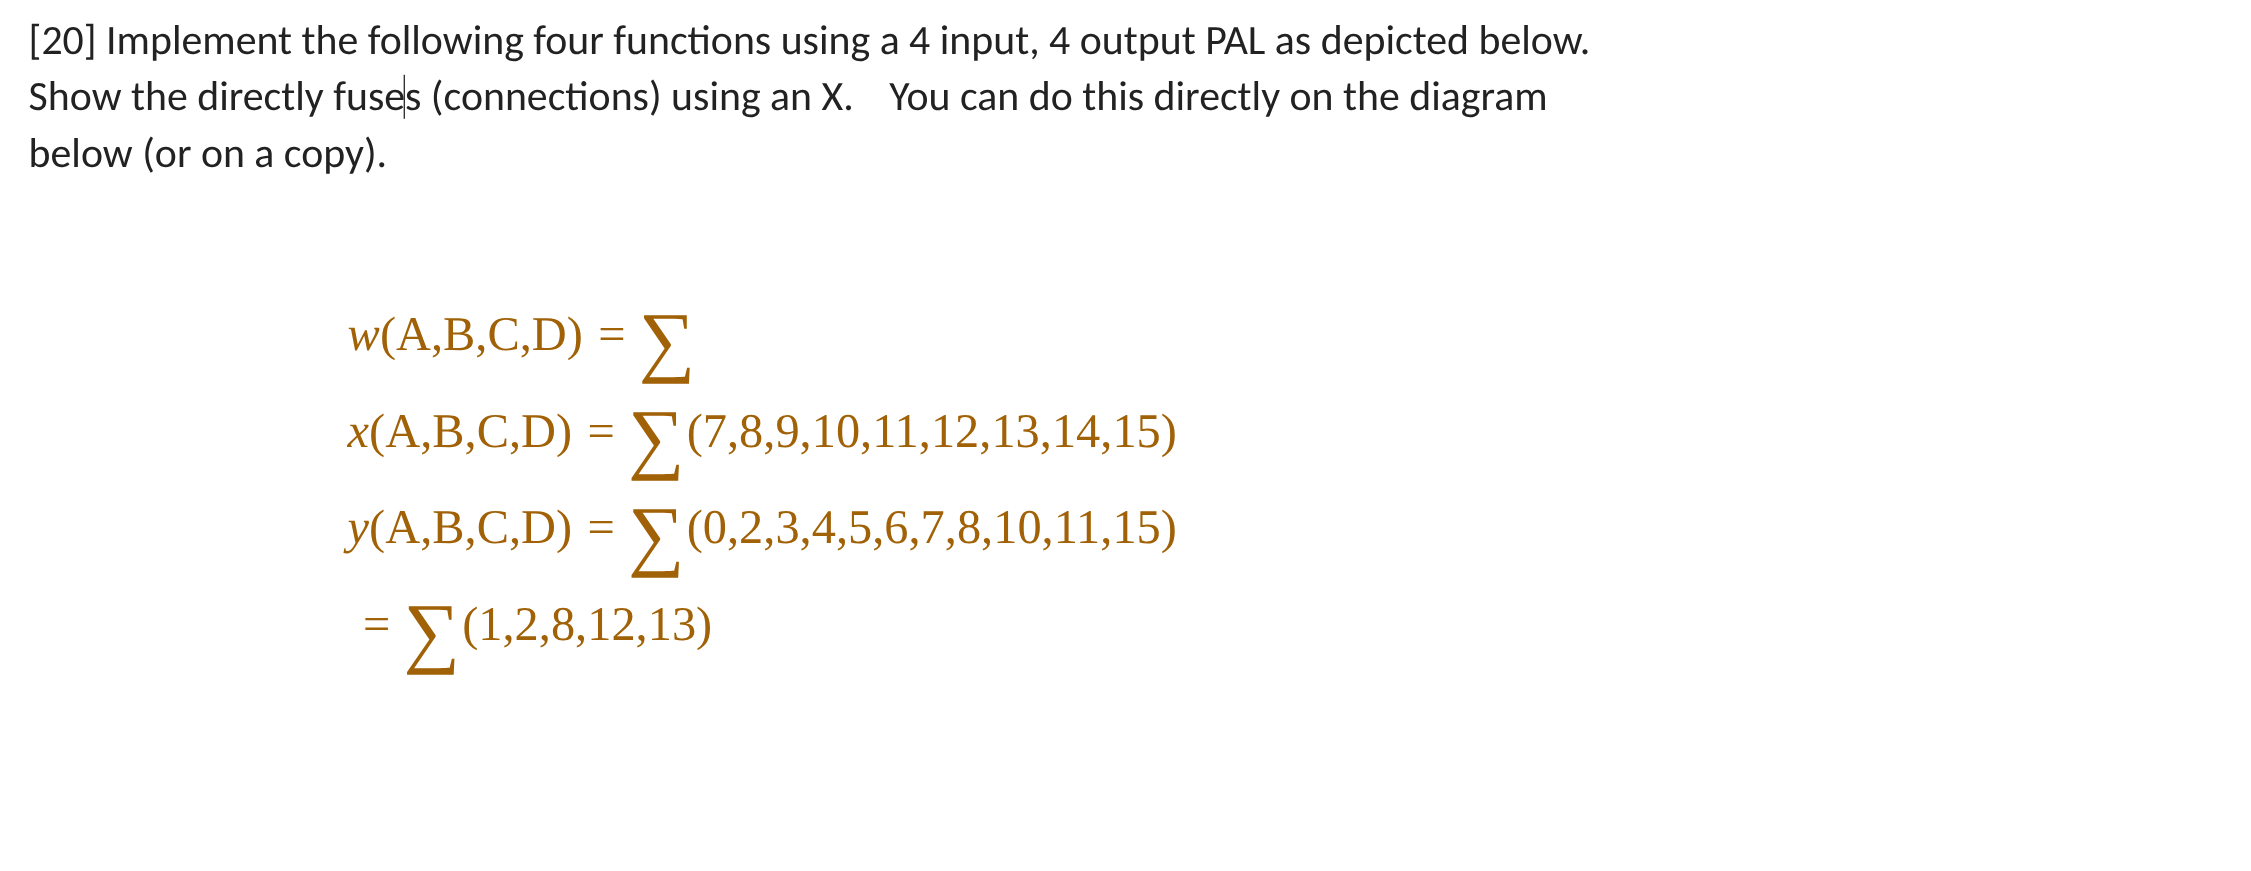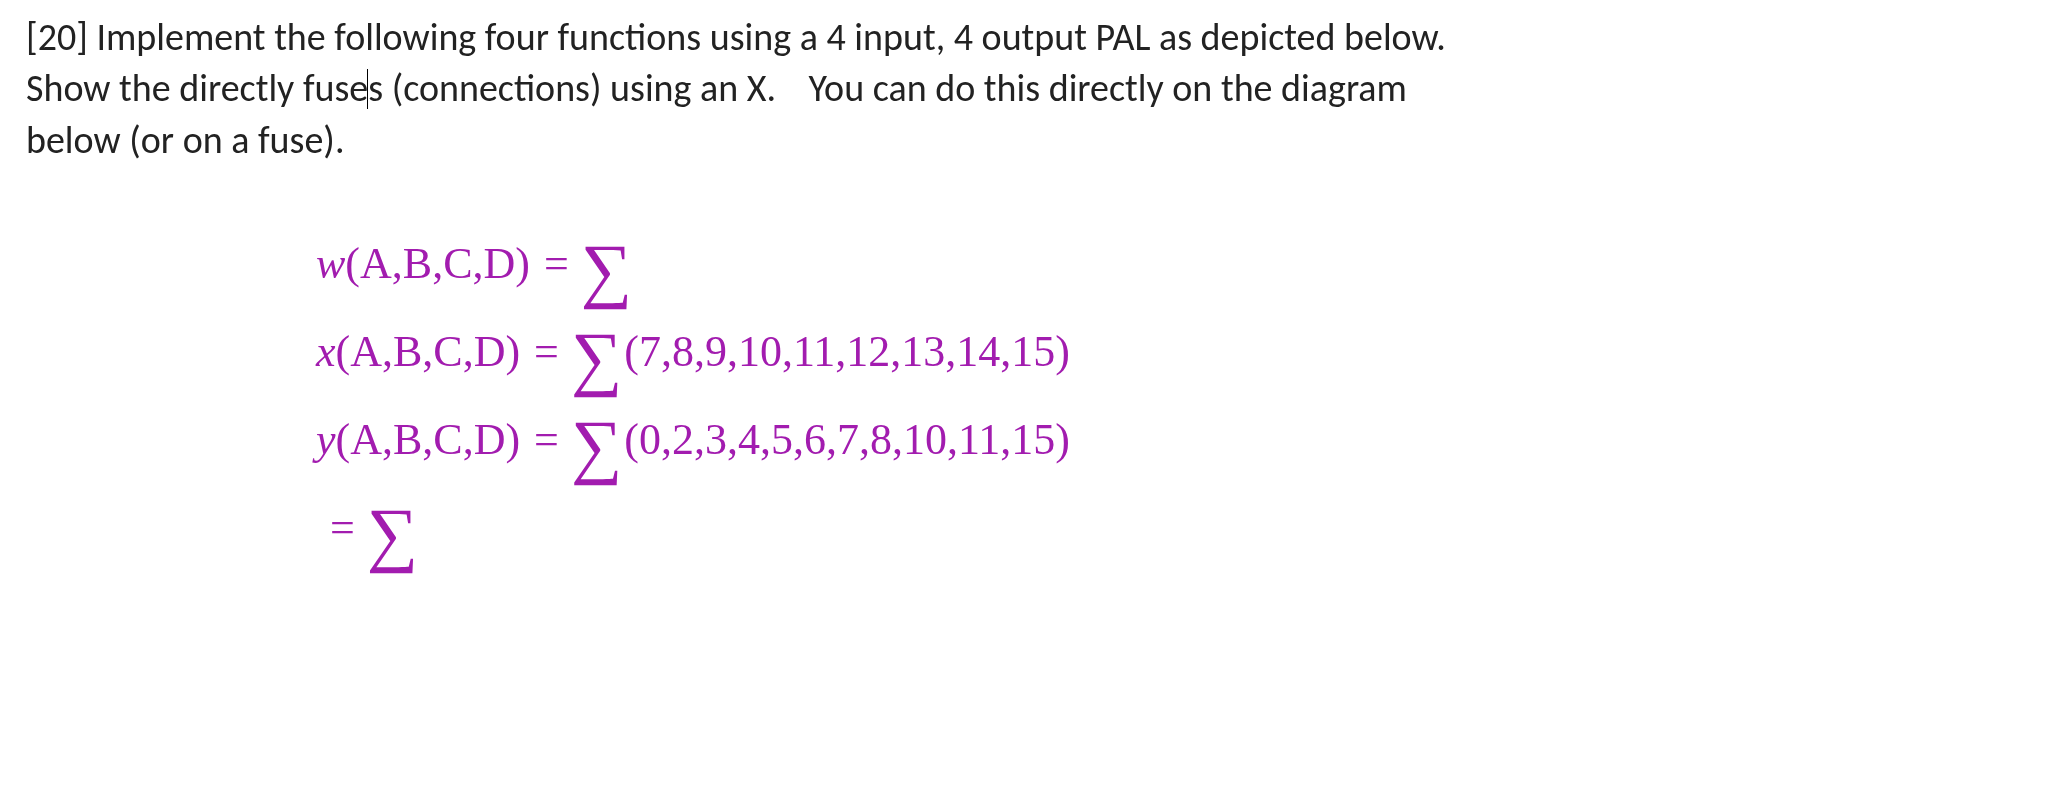--- a/index.html
+++ b/index.html
@@ -12,39 +12,39 @@
   body {
     font-family: Calibri, "Segoe UI", Arial, sans-serif;
     font-size: 38px;
     color: #222222;
     line-height: 1.35;
   }
   .page {
     padding: 12px 26px 0 26px;
   }
   .instructions {
-    margin-bottom: 56px;
+    margin-bottom: 96px;
   }
   .instructions .cursor {
     display: inline-block;
     width: 1px;
     height: 1.05em;
     background: #000000;
     vertical-align: -0.20em;
     margin: 0 0px 0 -1px;
   }
   .gapspaces {
     display: inline-block;
     width: 0.85em;
   }
   .equations {
     margin-left: 290px;
     font-family: "Times New Roman", Times, serif;
     font-size: 44px;
-    color: #a21caf;
+    color: #a16207;
   }
   .eq-row {
     display: flex;
     align-items: center;
     margin: 4px 0;
     height: 84px;
   }
   .lhs {
     white-space: nowrap;
   }
@@ -78,21 +78,21 @@
 <div class="page">
 
   <div class="instructions">
     <div>
       <span>[20]</span><span> Implement the following four functions using a 4 input, 4 output PAL as depicted below.</span>
     </div>
     <div>
       <span>Show the directly fuse</span><span class="cursor"></span><span>s (connections) using an X.</span><span class="gapspaces"></span><span>You can do this directly on the diagram</span>
     </div>
     <div>
-      <span>below (or on a fuse).</span>
+      <span>below (or on a copy).</span>
     </div>
   </div>
 
   <div class="equations">
 
     <div class="eq-row">
       <span class="lhs">
         <span class="fn-ital">w</span><span class="args">(A,B,C,D)</span>
       </span>
       <span class="equals">=</span>
@@ -113,17 +113,18 @@
         <span class="fn-ital">y</span><span class="args">(A,B,C,D)</span>
       </span>
       <span class="equals">=</span>
       <span class="sigma">∑</span>
       <span class="minterms">(0,2,3,4,5,6,7,8,10,11,15)</span>
     </div>
 
     <div class="eq-row">
       <span class="equals">=</span>
       <span class="sigma">∑</span>
+      <span class="minterms">(1,2,8,12,13)</span>
     </div>
 
   </div>
 
 </div>
 
 </body></html>

